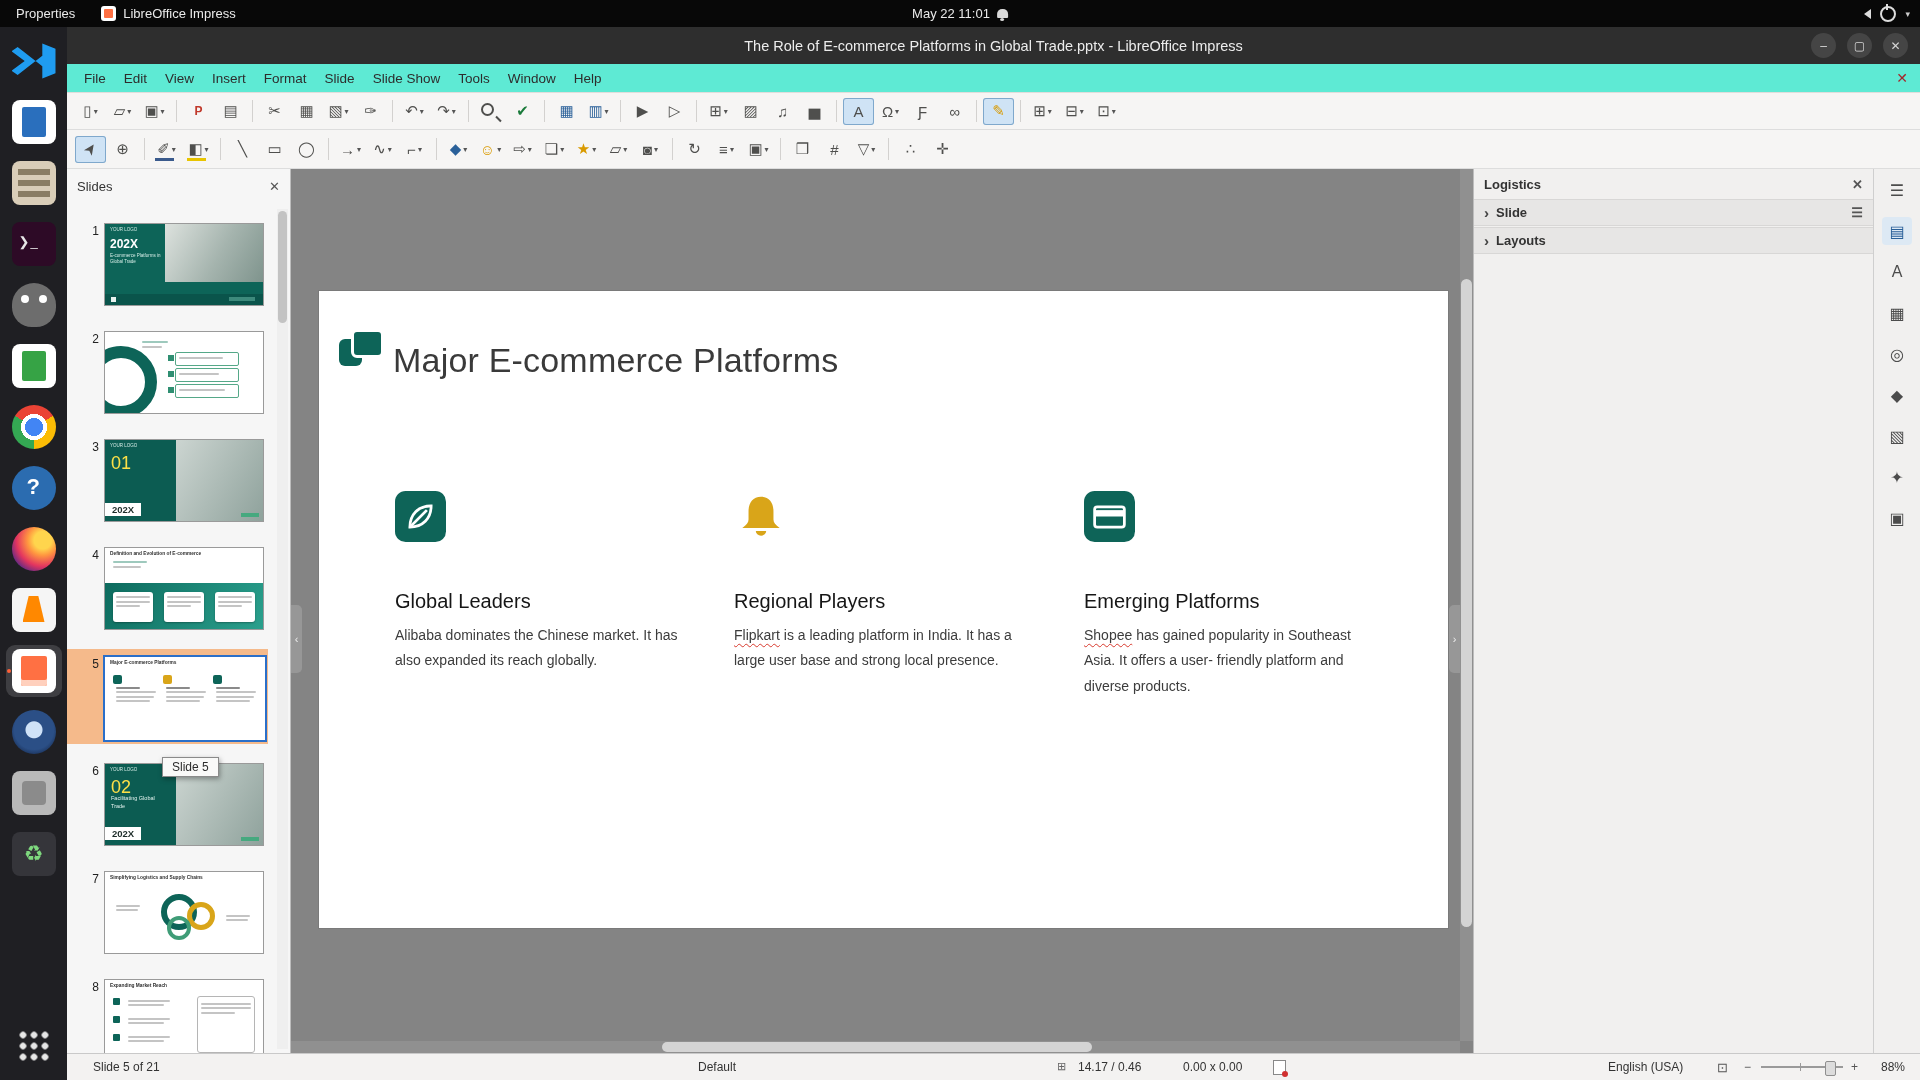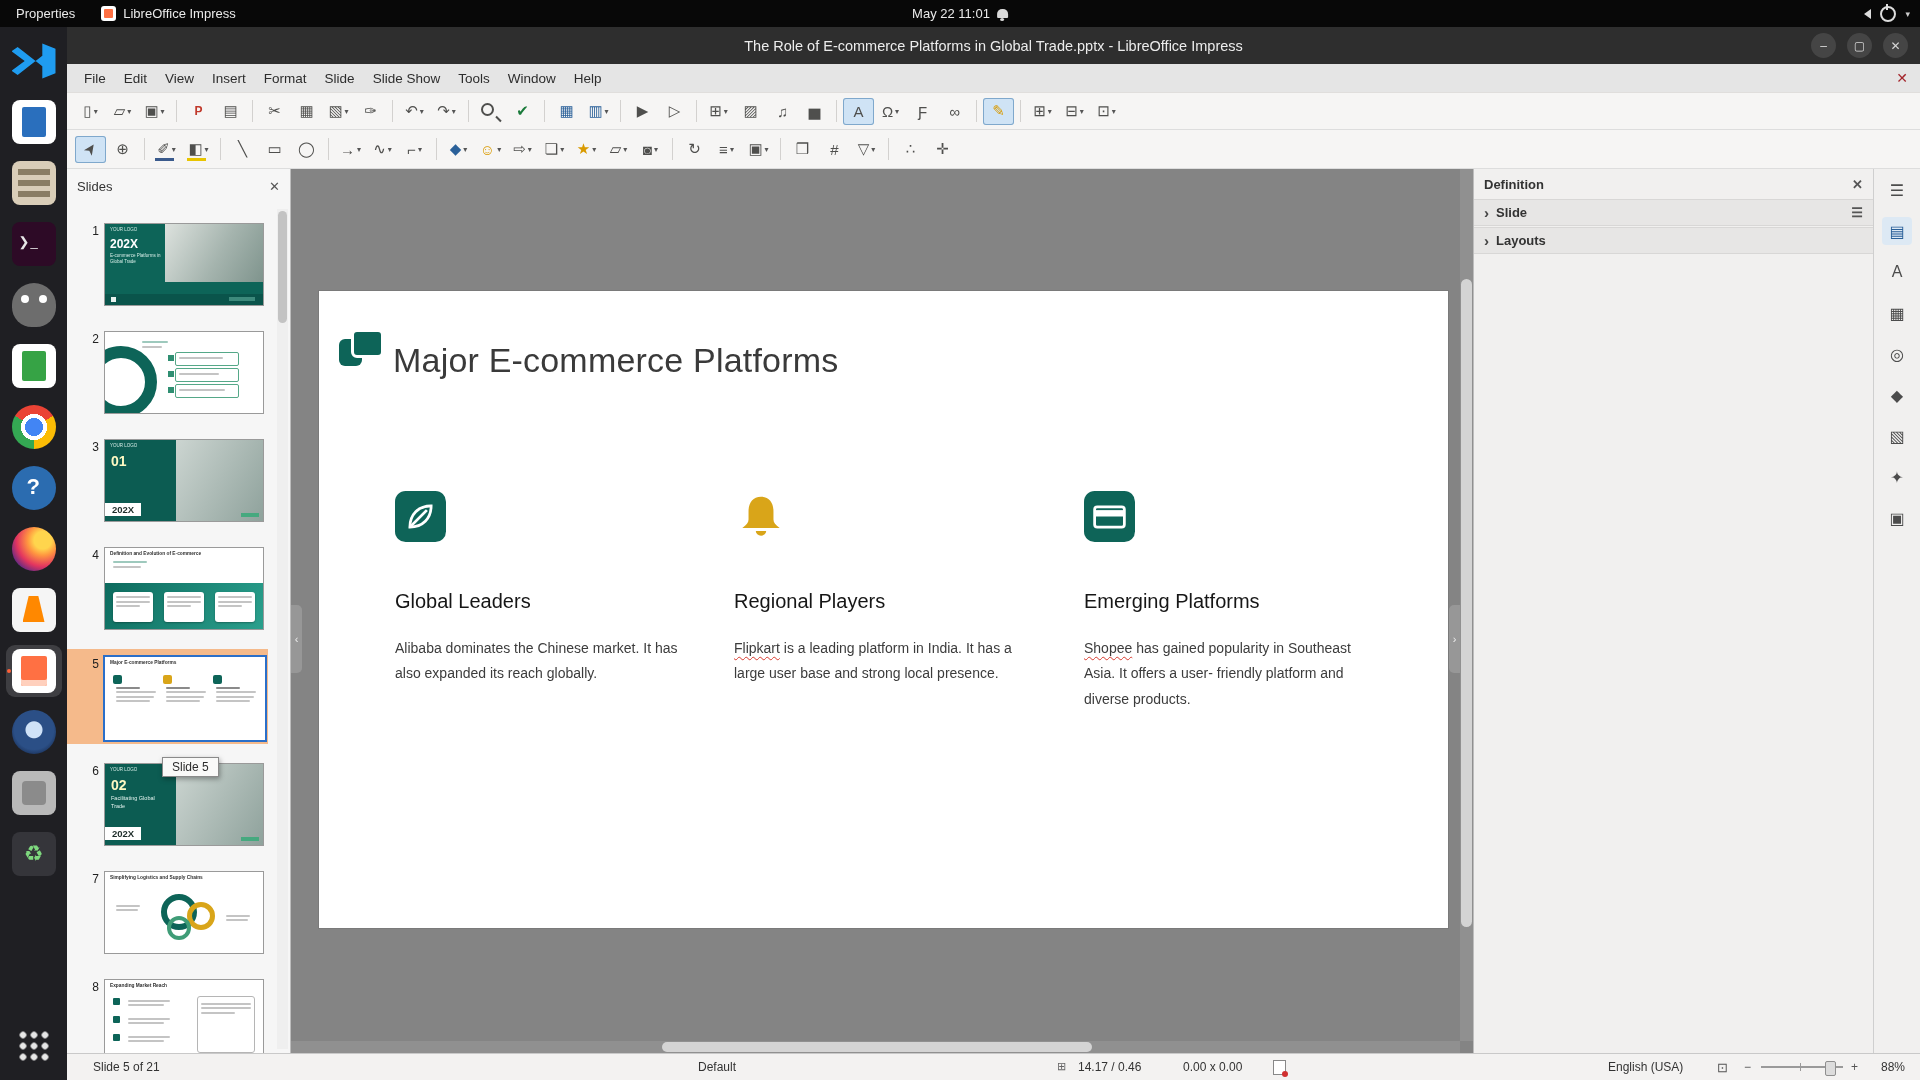--- a/index.html
+++ b/index.html
@@ -62,21 +62,21 @@
   .dock-spacer{flex:1}
 
   
   .window{position:absolute;left:67px;top:27px;right:0;bottom:0;display:flex;flex-direction:column}
   .titlebar{height:37px;background:#2e2e2e;color:#ececec;display:flex;align-items:center;justify-content:center;
             font-size:14.5px;font-weight:normal;position:relative;flex:0 0 auto}
   .winbtns{position:absolute;right:12px;top:6px;display:flex;gap:11px}
   .wbtn{width:25px;height:25px;border-radius:50%;background:#454545;color:#d8d8d8;font-size:12px;
         display:flex;align-items:center;justify-content:center}
 
-  .menubar{height:28px;background:#e5e5e5;display:flex;align-items:center;padding-left:8px;font-size:13.5px;
+  .menubar{height:28px;background:#5eead4;display:flex;align-items:center;padding-left:8px;font-size:13.5px;
            color:#2d2d2d;border-bottom:1px solid #e0dedc;flex:0 0 auto;position:relative}
   .menu-item{padding:4px 9px;border-radius:3px}
   .menu-close{position:absolute;right:12px;color:#a4262c;font-size:14px}
 
   .tbrow{background:#f6f5f4;display:flex;align-items:center;padding-left:8px;gap:1px;
          border-bottom:1px solid #ddd;flex:0 0 auto}
   .tb1{height:36px}.tb2{height:38px}
   .tbi{min-width:27px;height:27px;display:flex;align-items:center;justify-content:center;
        font-size:15px;color:#4f4f4d;border-radius:3px;position:relative;padding:0 2px}
   .drop::after{content:"▾";font-size:8px;color:#555;margin-left:2px}
@@ -117,21 +117,21 @@
   .m1-strip::before{content:"";position:absolute;left:6px;top:3px;width:5px;height:5px;background:#e8f2ef}
   .m1-strip::after{content:"";position:absolute;right:8px;top:3px;width:26px;height:4px;background:#3d8a7c}
 
   .m2-circle{position:absolute;left:-20px;top:14px;width:48px;height:48px;border-radius:50%;border:12px solid #0d6458}
   .m2-head{position:absolute;left:34px;top:7px;color:#0d6458;font-size:6px;font-weight:bold}
   .m2-item{position:absolute;width:62px;height:11px;border:1px solid #55a888;border-radius:2px;padding-top:1px}
   .m2-bullet{position:absolute;left:-8px;top:2px;width:6px;height:6px;background:#2f8f72}
 
   .m3-img{position:absolute;right:0;top:0;width:55%;height:100%;background:linear-gradient(120deg,#ccd5d1,#8fa29c)}
   .m3-logo{position:absolute;left:5px;top:3px;color:#d5ece6;font-size:4.5px}
-  .m3-num{position:absolute;left:6px;top:13px;color:#fef9c3;font-size:14px;font-weight:bold}
+  .m3-num{position:absolute;left:6px;top:13px;color:#fde047;font-size:18px;font-weight:normal}
   .m3-sub{position:absolute;left:6px;top:30px;color:#e2f2ee;font-size:5.5px;width:56px;line-height:1.5}
   .m3-year{position:absolute;left:0;bottom:5px;background:#fff;color:#1c2b28;font-size:9.5px;font-weight:bold;padding:1px 7px}
   .m3-dots{position:absolute;right:4px;bottom:4px;width:18px;height:4px;background:#46a97f}
 
   .m4-title{position:absolute;left:5px;top:3px;color:#2f2f2f;font-size:4.8px;font-weight:bold}
   .m4-b1{position:absolute;left:5px;top:11px;width:40px}
   .m4-band{position:absolute;left:0;right:0;bottom:0;height:57%;background:linear-gradient(120deg,#0d6b5e,#2aa08d)}
   .card{position:absolute;background:#fff;border-radius:3px;box-shadow:0 1px 2px rgba(0,0,0,.3);padding-top:2px}
 
   .m5-title{position:absolute;left:5px;top:3px;color:#2f2f2f;font-size:4.8px;font-weight:bold}
@@ -169,21 +169,21 @@
 
   .slide{position:absolute;left:27px;top:121px;width:1129px;height:637px;background:#fff;border:1px solid #7a7a7a}
   .slide-logo{position:absolute;left:20px;top:38px;width:42px;height:42px}
   .sq1{position:absolute;left:0;top:10px;width:23px;height:27px;background:#0d6458;border-radius:6px}
   .sq2{position:absolute;left:12px;top:0;width:27px;height:23px;background:#0d6458;border-radius:6px;border:3px solid #fff}
   .slide-title{position:absolute;left:74px;top:50px;font-size:34px;color:#3a3a3a;letter-spacing:.2px}
   .col{position:absolute;top:200px;width:305px}
   .col-1{left:76px}.col-2{left:415px}.col-3{left:765px}
   .col h3{margin:44px 0 0 0;font-size:20px;font-weight:400;color:#161616}
   .col p{margin:9px 0 0 0;font-size:14px;color:#3c3c3c;line-height:1.2;width:300px}
-  .col p.loose{line-height:1.82;margin-top:23px}
+  .col p.loose{line-height:1.82;margin-top:10px}
   .miss{text-decoration:underline wavy #d83a2e 1px;text-underline-offset:3px}
 
   
   .props{width:399px;background:#f1f0ef;border-left:1px solid #bdbdbd;flex:0 0 auto;font-size:13px;color:#333}
   .props-header{height:30px;display:flex;align-items:center;padding:0 10px;font-weight:bold}
   .props-close{margin-left:auto;color:#555}
   .prop-row{height:25px;display:flex;align-items:center;gap:7px;padding:0 10px;font-weight:bold;
             background:#e7e6e5;border-top:1px solid #d8d7d6;border-bottom:1px solid #d8d7d6}
   .prop-row + .prop-row{margin-top:1px}
   .prop-chevron{font-size:15px;color:#444}
@@ -602,21 +602,21 @@
       <div class="vsb">
           <div class="vsb-thumb"></div>
         </div>
       <div class="hsb">
           <div class="hsb-thumb"></div>
         </div>
     </div>
 
     <div class="props">
       <div class="props-header">
-        <span>Definition</span>
+        <span>Logistics</span>
         <span class="props-close">✕</span>
       </div>
       <div class="prop-row">
         <span class="prop-chevron">›</span>
         <span>Slide</span>
         <span class="prop-menu">☰</span>
       </div>
       <div class="prop-row">
         <span class="prop-chevron">›</span>
         <span>Layouts</span>

